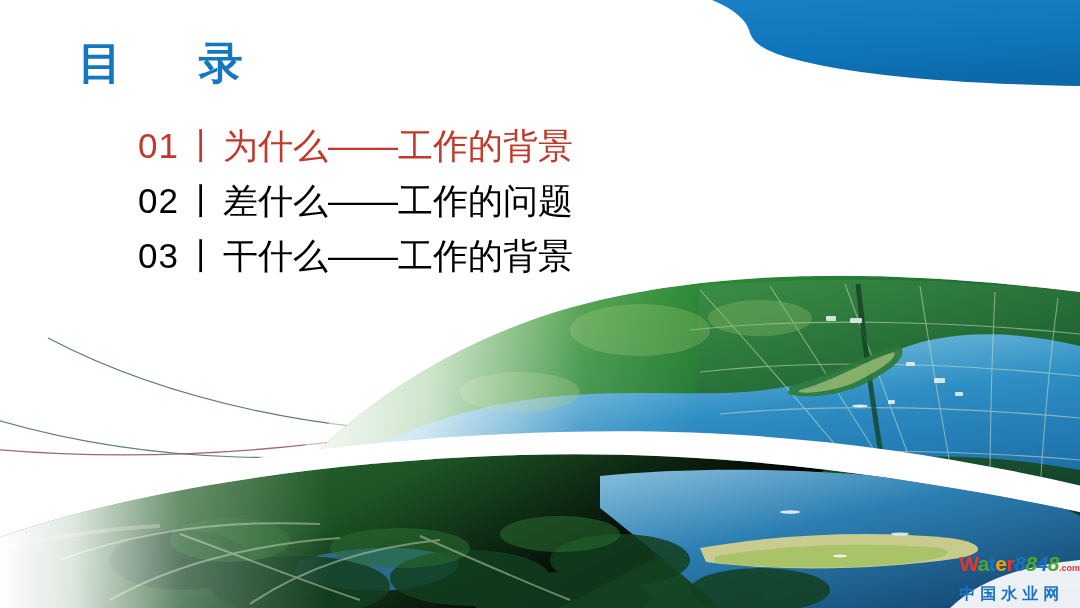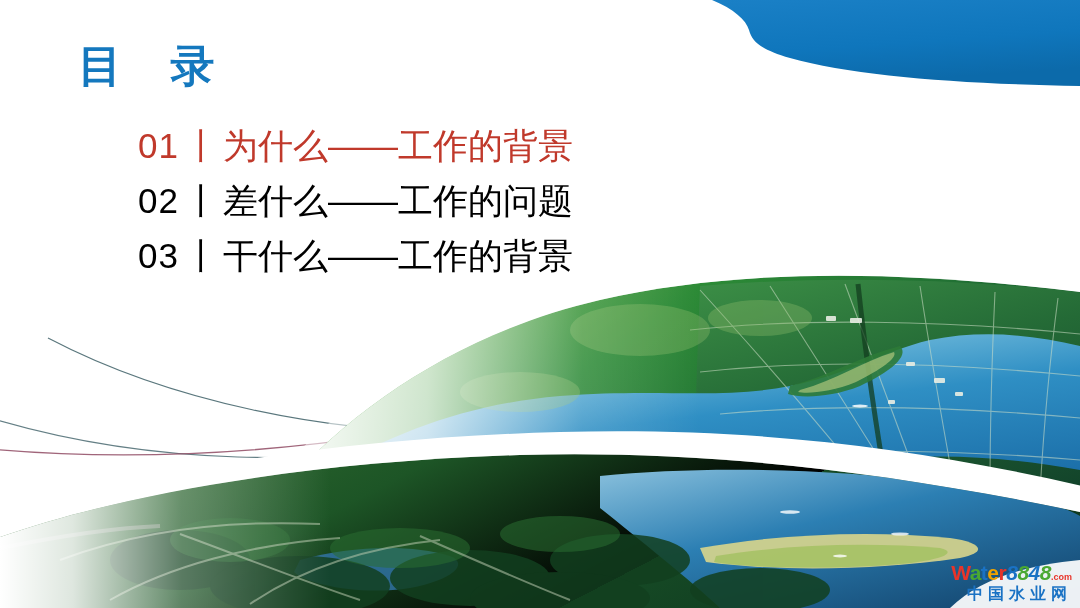--- a/index.html
+++ b/index.html
@@ -32,20 +32,21 @@
     position: absolute;
     left: 78px;
     top: 42px;
     font-size: 44px;
     font-weight: bold;
     letter-spacing: 8px;
     color: #1478be;
     line-height: 1.1;
     white-space: pre;
     z-index: 5;
+    font-family: Liberation Mono, monospace;
   }
 
   
   #toc-list {
     position: absolute;
     left: 122px;
     top: 118px;
     z-index: 5;
     margin-left: 16px;
   }
@@ -62,24 +63,24 @@
   }
   .toc-item .sep {
     padding: 0 4px 0 3px;
   }
   .toc-item.accent { color: #c0392b; }
   .toc-item.normal { color: #000000; }
 
   
   #watermark {
     position: absolute;
-    right: 8px;
+    right: 0;
     bottom: 6px;
     z-index: 20;
-    text-align: right;
+    text-align: left;
     line-height: 1;
     user-select: none;
   }
   #wm-logo {
     font-size: 21px;
     font-weight: bold;
     font-style: italic;
     letter-spacing: -0.5px;
     white-space: nowrap;
   }
@@ -93,21 +94,21 @@
   #wm-logo .n3  { color: #1a72c4; }
   #wm-logo .n4  { color: #4aa832; }
   #wm-logo .dotcom {
     font-size: 9px;
     color: #e8342a;
     font-style: normal;
     font-weight: bold;
     letter-spacing: 0px;
   }
   #wm-cn {
-    margin-top: 3px;
+    margin-top: 12px;
     font-size: 16px;
     font-weight: bold;
     color: #1a72c4;
     letter-spacing: 5px;
     white-space: nowrap;
   }
 </style>
 </head>
 <body>
 

